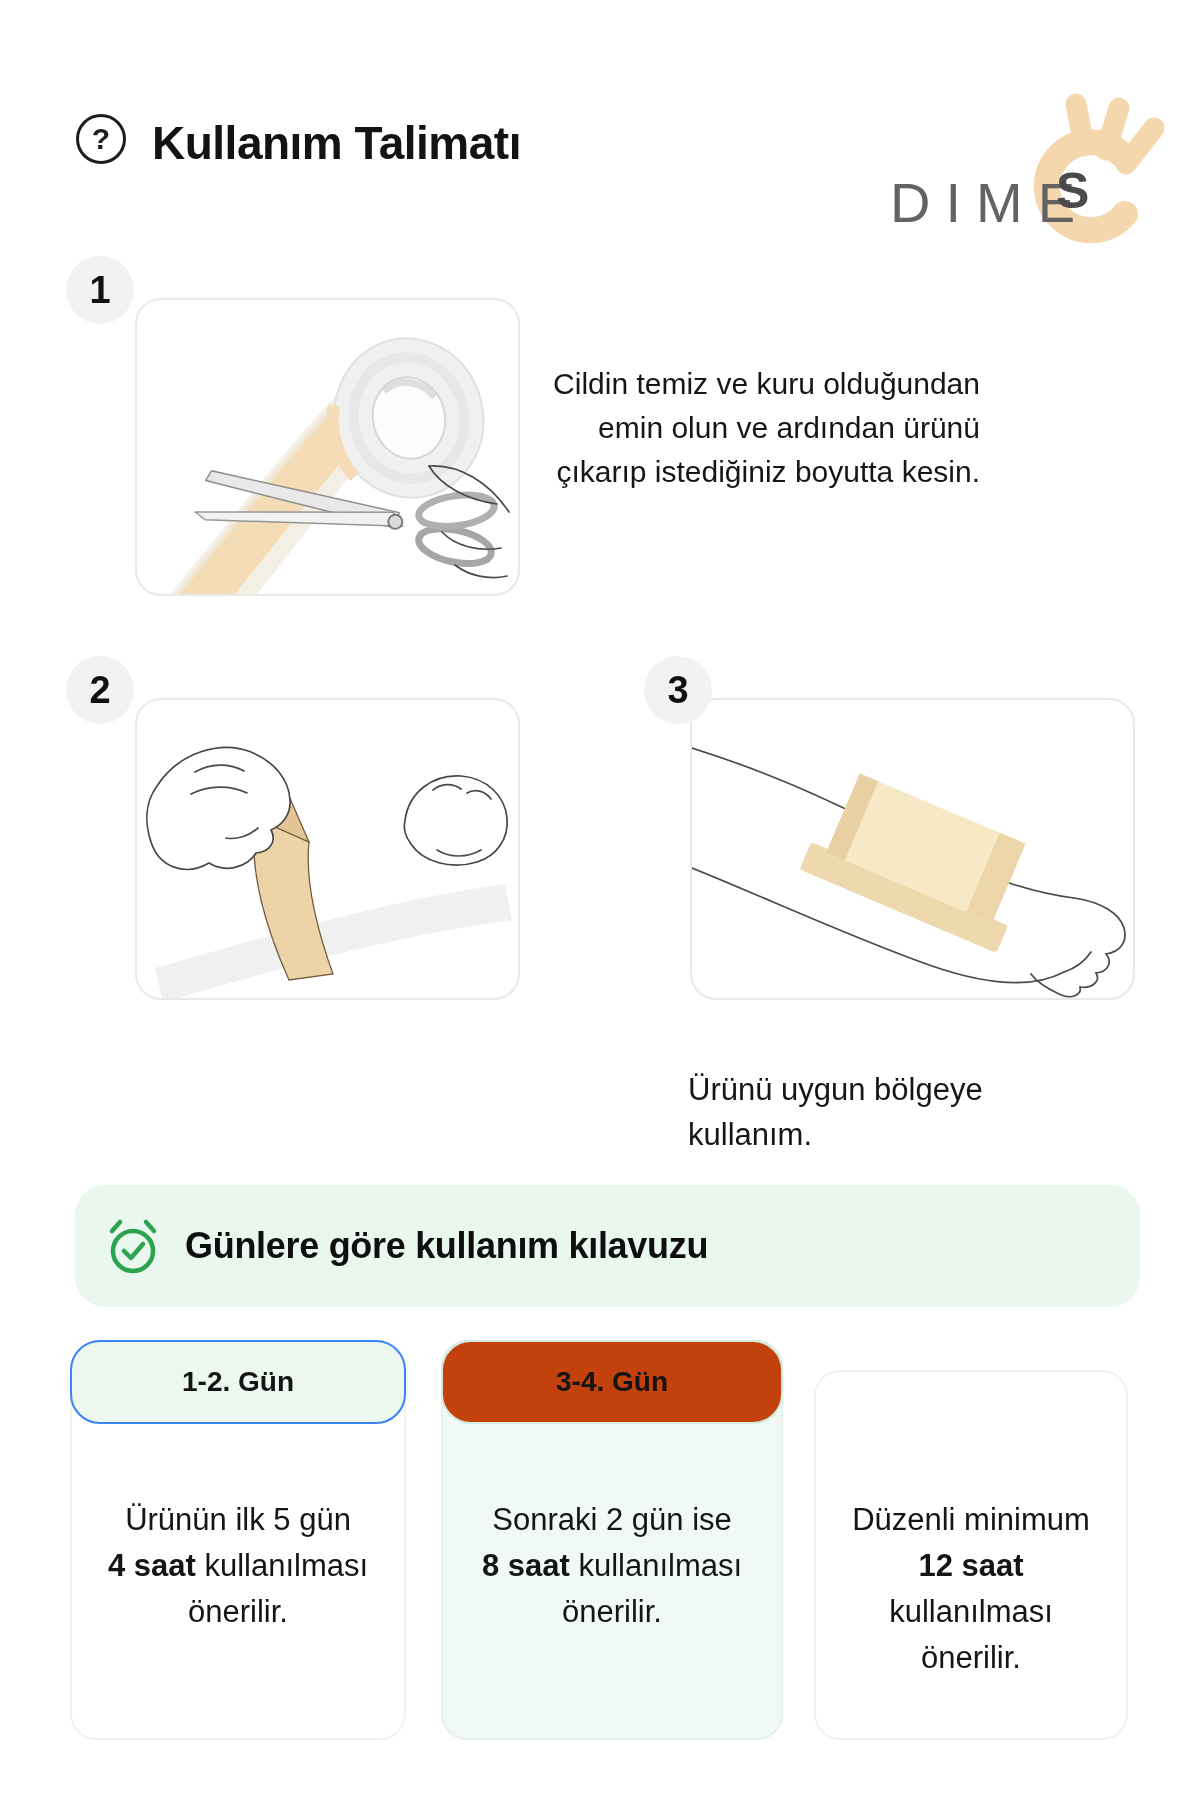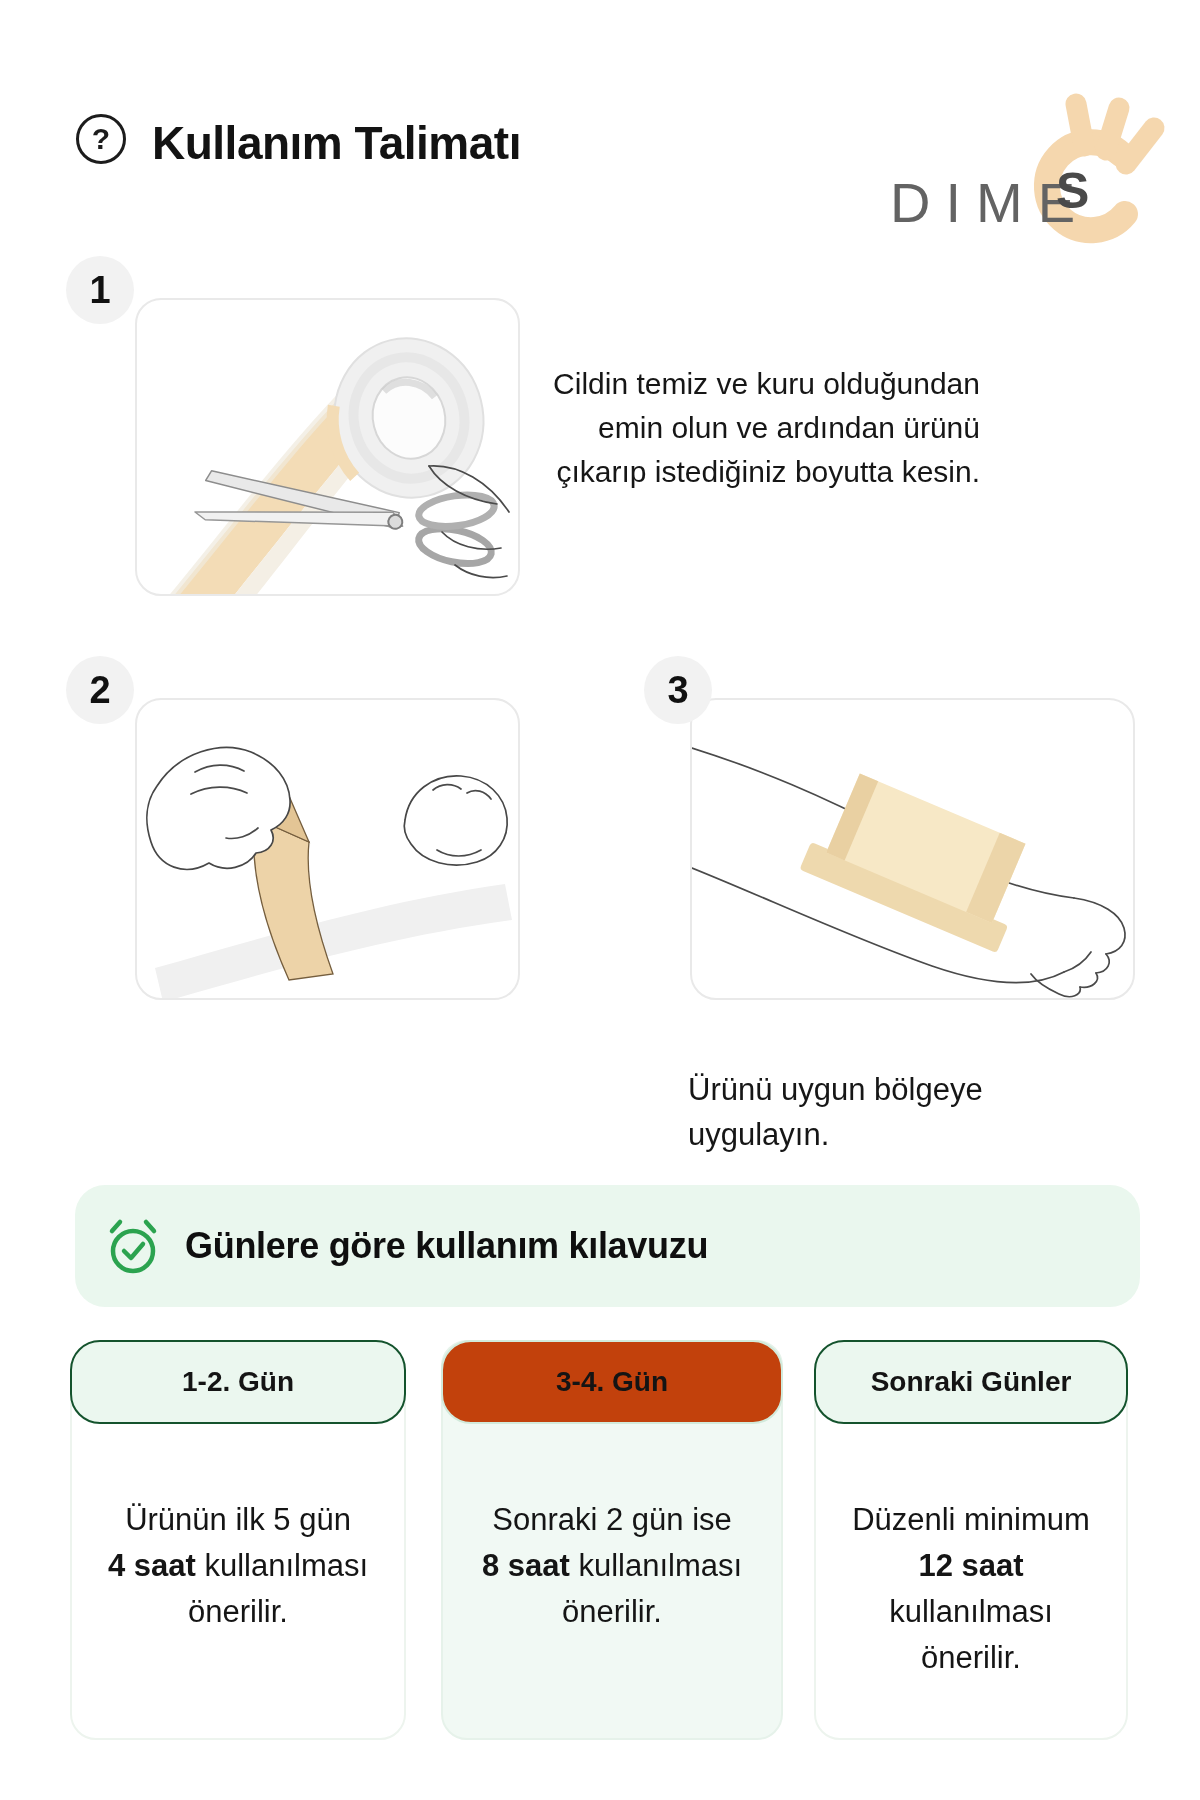--- a/index.html
+++ b/index.html
@@ -64,21 +64,21 @@
   .guide-title{
     margin:0 0 0 22px;font-size:36px;font-weight:700;letter-spacing:-.3px;color:#0f0f0f;
   }
   
   .col{position:absolute;top:1340px;height:400px;}
   .col:nth-child(1){left:70px;width:336px;}
   .col:nth-child(2){left:441px;width:342px;}
   .col:nth-child(3){left:814px;width:314px;}
   .col-pill{
     position:absolute;left:0;right:0;top:0;height:84px;z-index:2;
-    background:#ebf7ef;border:2px solid #14532d;border-radius:30px;
+    background:#ebf7ef;border:2px solid #3b82f6;border-radius:30px;
     box-sizing:border-box;display:flex;align-items:center;justify-content:center;
     font-size:28px;font-weight:700;color:#141414;
   }
   .col-body{
     position:absolute;left:0;right:0;top:30px;bottom:0;z-index:1;
     background:#ffffff;border:2px solid #edf4ee;border-radius:26px;box-sizing:border-box;
   }
   .col.highlight .col-pill{background:#c2410c;border-color:#d2eadb;}
   .col.highlight .col-body{top:0;background:#f1f9f4;border-color:#e6f2ea;}
   .col-text{
@@ -187,21 +187,21 @@
         <rect x="62" y="-58" width="28" height="86" fill="#ecd5a9"></rect>
       </g>
 
       <path class="sketch" d="M 382 198 C 410 202 428 214 432 228 C 436 242 428 252 414 254"></path>
       <path class="sketch" d="M 414 254 C 421 262 416 272 404 273"></path>
       <path class="sketch" d="M 404 273 C 409 281 400 289 388 287"></path>
       <path class="sketch" d="M 388 287 C 390 295 379 300 367 294 C 352 287 344 281 339 274"></path>
       <path class="sketch" d="M 372 272 C 384 268 393 261 399 252"></path>
     </svg>
   </div>
-  <p class="step-caption" id="caption-3">Ürünü uygun bölgeye uygulayın.</p>
+  <p class="step-caption" id="caption-3">Ürünü uygun bölgeye kullanım.</p>
 
   <div class="guide-banner">
     <svg width="60" height="62" viewBox="0 0 60 62">
       <circle cx="30" cy="36" r="20" stroke="#2ba34f" stroke-width="4.5" fill="none"></circle>
       <path d="M 21 36 L 28 43 L 40 29" stroke="#2ba34f" stroke-width="4.5" fill="none" stroke-linecap="round" stroke-linejoin="round"></path>
       <path d="M 9 16 L 17 7" stroke="#2ba34f" stroke-width="4.5" fill="none" stroke-linecap="round"></path>
       <path d="M 51 16 L 43 7" stroke="#2ba34f" stroke-width="4.5" fill="none" stroke-linecap="round"></path>
     </svg>
     <h2 class="guide-title">Günlere göre kullanım kılavuzu</h2>
   </div>
@@ -220,21 +220,20 @@
         <div class="col-body"></div>
         <div class="col-pill">3-4. Gün</div>
         <div class="col-text">
           <div><span>Sonraki 2 gün ise</span></div>
           <div><b>8 saat</b><span> kullanılması</span></div>
           <div><span>önerilir.</span></div>
         </div>
       </div>
       <div class="col">
         <div class="col-body"></div>
-        <div class="col-pill">Sonraki Günler</div>
         <div class="col-text">
           <div><span>Düzenli minimum</span></div>
           <div><b>12 saat</b></div>
           <div><span>kullanılması</span></div>
           <div><span>önerilir.</span></div>
         </div>
       </div>
     </div>
 
 </div>

